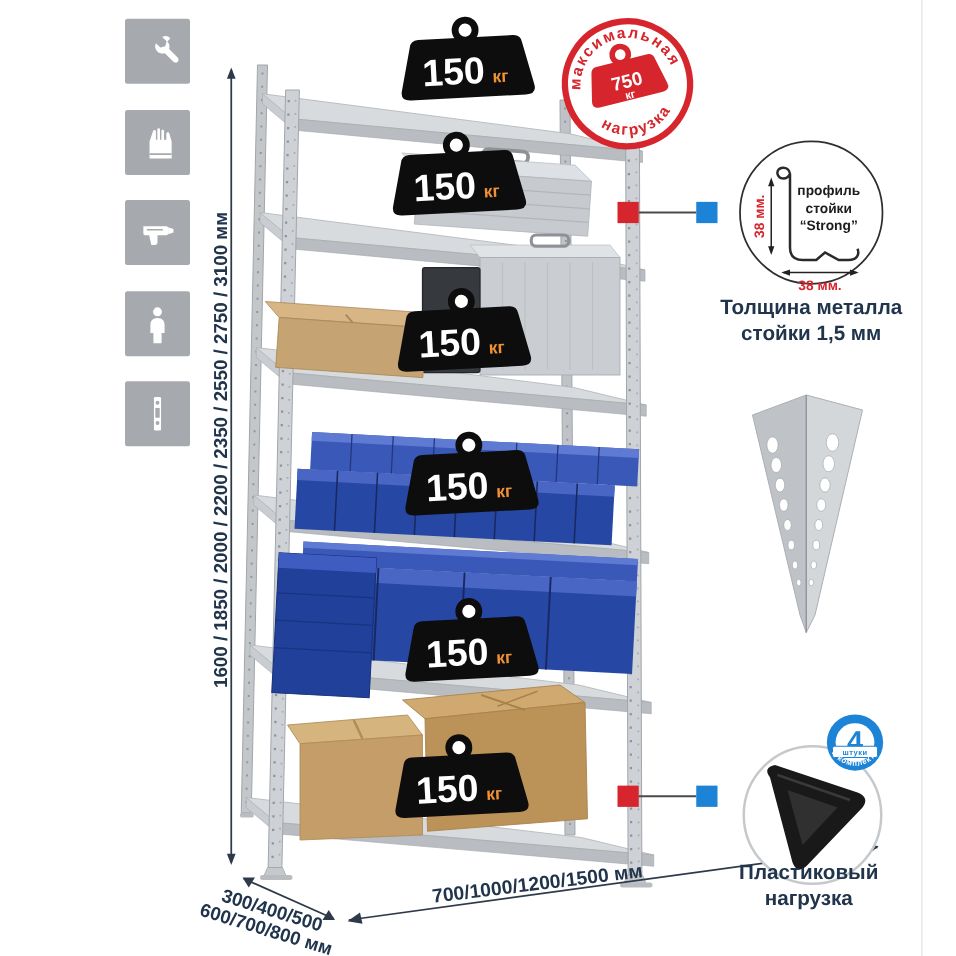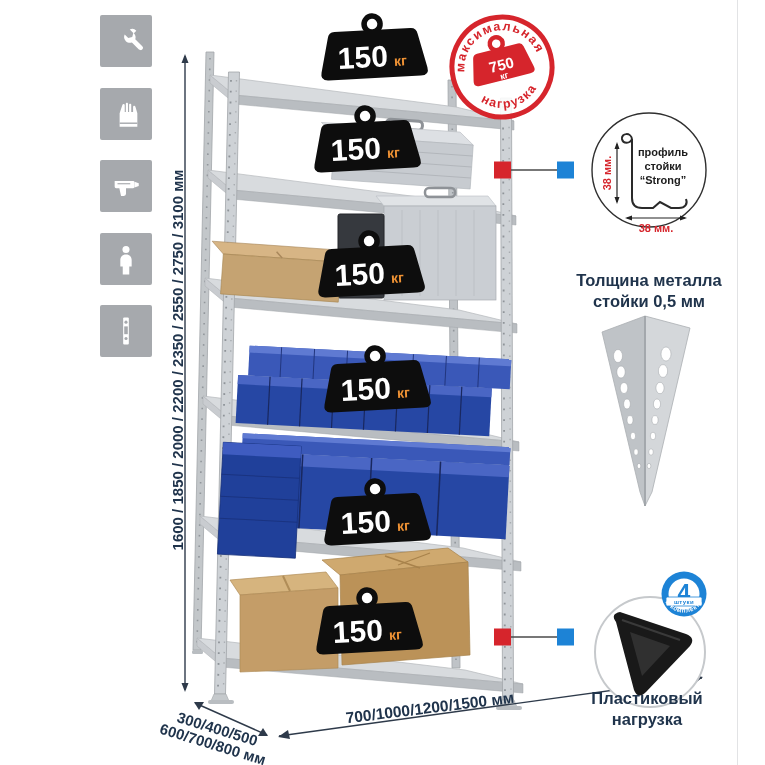--- a/index.html
+++ b/index.html
@@ -15,21 +15,21 @@
   
   .dimtxt{position:absolute;color:#20344c;font-weight:700;white-space:nowrap;
           transform:translate(-50%,-50%);}
   .hdim{left:177px;top:360px;font-size:15px;transform:translate(-50%,-50%) rotate(-90deg);}
   .ddim{left:215px;top:737px;font-size:15px;line-height:1.08;text-align:center;
         transform:translate(-50%,-50%) rotate(17deg);}
   .wdim{left:430px;top:708px;font-size:15.5px;transform:translate(-50%,-50%) rotate(-7deg);}
   
   .caption{position:absolute;color:#20344c;font-weight:700;font-size:16.5px;line-height:1.25;
            text-align:center;transform:translate(-50%,0);white-space:nowrap;}
-  .cap1{left:649px;top:236px;margin-top:34px;}
+  .cap1{left:649px;top:236px;}
   .cap2{left:647px;top:688px;}
   
   text{font-family:"Liberation Sans",sans-serif;}
   .w150{font-size:30px;font-weight:700;fill:#ffffff;}
   .wkg{font-size:14px;font-weight:700;fill:#ef9234;}
   .stArc{font-size:12.5px;font-weight:700;fill:#d6252c;letter-spacing:1.5px;}
   .st750{font-size:15px;font-weight:700;fill:#ffffff;}
   .stkg{font-size:9px;font-weight:700;fill:#ffffff;}
   .pLab{font-size:11px;font-weight:600;fill:#1c1c1c;}
   .pDim{font-size:11px;font-weight:700;fill:#d6252c;}
@@ -377,20 +377,20 @@
 
   <div class="dimtxt ddim">
     <div>300/400/500</div>
     <div>600/700/800 мм</div>
   </div>
 
   <div class="dimtxt wdim">700/1000/1200/1500 мм</div>
 
   <div class="caption cap1">
     <div>Толщина металла</div>
-    <div>стойки 0,5 мм</div>
+    <div>стойки 1,5 мм</div>
   </div>
   <div class="caption cap2">
     <div>Пластиковый</div>
     <div>нагрузка</div>
   </div>
 
 </div>
 
 </body></html>

